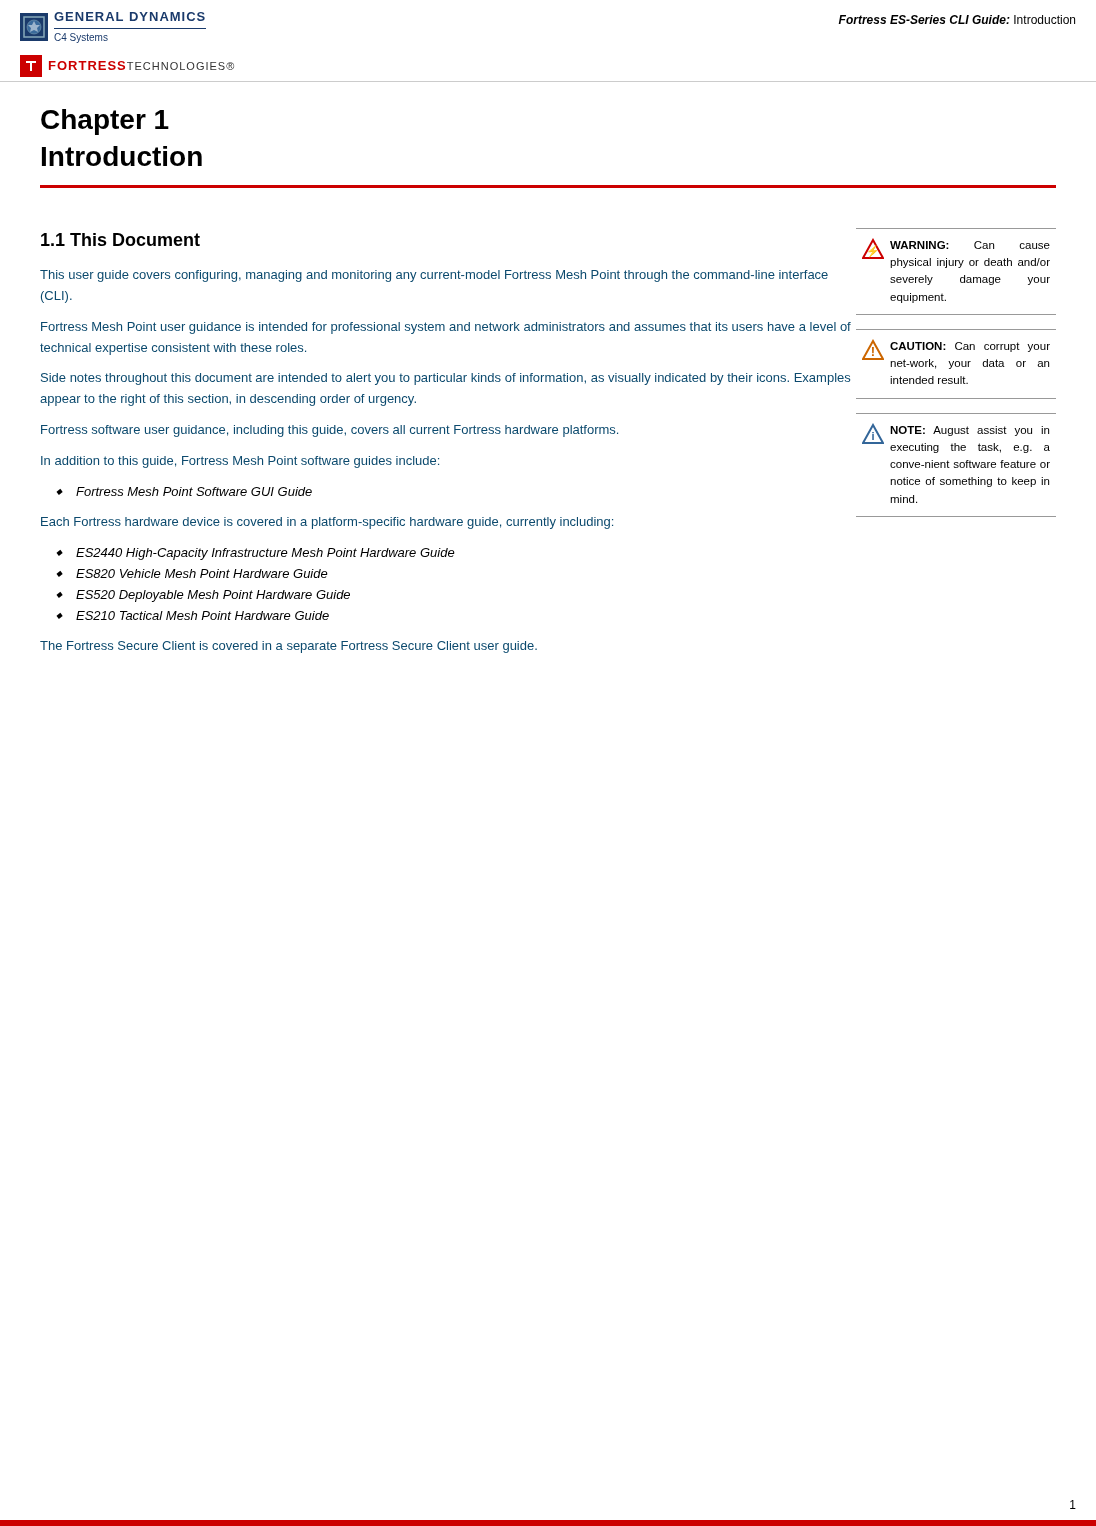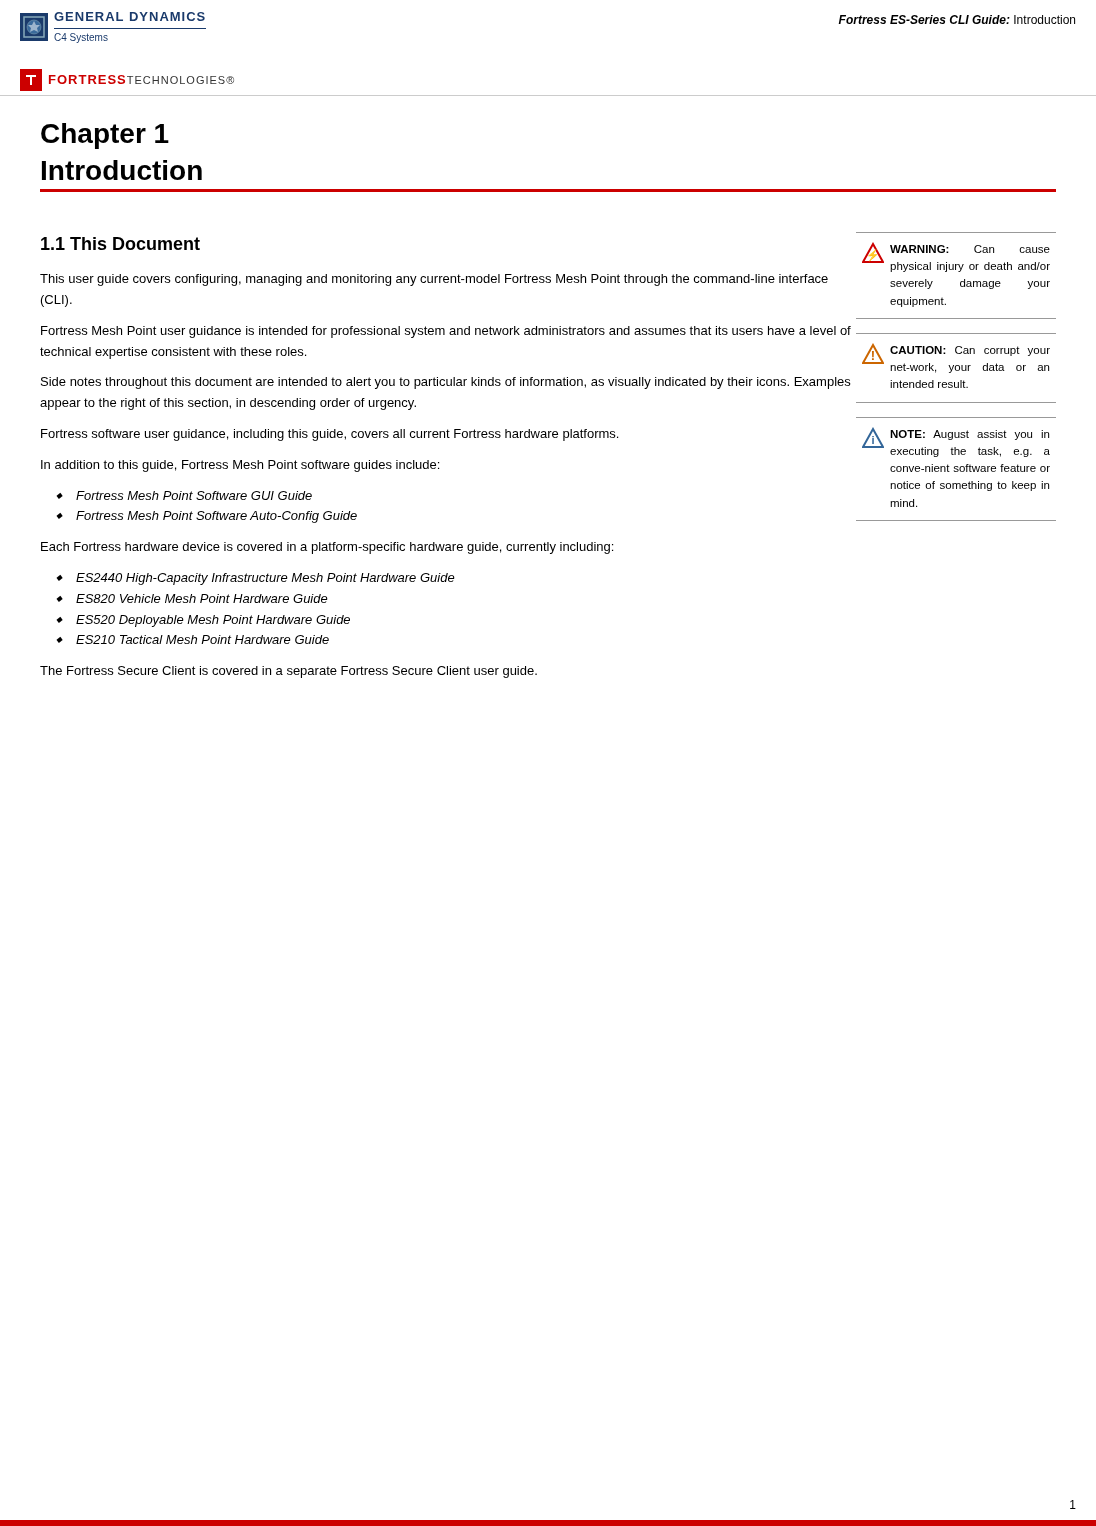--- a/index.html
+++ b/index.html
@@ -54,21 +54,21 @@
     }
     .gd-divider {
       border: none;
       border-top: 1px solid #1a3a6b;
       margin: 2px 0;
     }
     .fortress-logo {
       display: flex;
       align-items: center;
       gap: 6px;
-      margin-top: 20px;
+      margin-top: 6px;
     }
     .fortress-icon {
       width: 22px;
       height: 22px;
       background: #cc0000;
       display: flex;
       align-items: center;
       justify-content: center;
     }
     .fortress-logo-text {
@@ -95,21 +95,21 @@
     .main-content {
       padding: 20px 40px 40px 40px;
     }
 
     
     .chapter-title {
       font-size: 28px;
       font-weight: bold;
       color: #000;
       border-bottom: 3px solid #cc0000;
-      padding-bottom: 0;
+      padding-bottom: 10px;
       margin-bottom: 40px;
       line-height: 1.3;
     }
 
     
     .section-row {
       display: flex;
       margin-bottom: 30px;
     }
     .section-main {
@@ -131,21 +131,21 @@
       font-size: 16px;
       font-weight: bold;
       margin-bottom: 10px;
       color: #000;
     }
 
     .body-text {
       font-size: 13px;
       line-height: 1.6;
       margin-bottom: 10px;
-      color: #000000;
+      color: #0c4a6e;
     }
 
     
     .bullet-list {
       list-style: none;
       margin: 8px 0 10px 20px;
     }
     .bullet-list li {
       font-size: 13px;
       font-style: italic;
@@ -267,21 +267,20 @@
       <div class="section-heading">1.1    This Document</div>
       <p class="body-text">This user guide covers configuring, managing and monitoring any current-model Fortress Mesh Point through the command-line interface (CLI).</p>
       <p class="body-text">Fortress Mesh Point user guidance is intended for professional system and network administrators and assumes that its users have a level of technical expertise consistent with these roles.</p>
       <p class="body-text">Side notes throughout this document are intended to alert you to particular kinds of information, as visually indicated by their icons. Examples appear to the right of this section, in descending order of urgency.</p>
 
       <p class="body-text">Fortress software user guidance, including this guide, covers all current Fortress hardware platforms.</p>
       <p class="body-text">In addition to this guide, Fortress Mesh Point software guides include:</p>
 
       <ul class="bullet-list">
         <li>Fortress Mesh Point Software GUI Guide</li>
-        <li>Fortress Mesh Point Software Auto-Config Guide</li>
       </ul>
 
       <p class="body-text">Each Fortress hardware device is covered in a platform-specific hardware guide, currently including:</p>
 
       <ul class="bullet-list">
         <li><em>ES2440 High-Capacity Infrastructure Mesh Point Hardware Guide</em></li>
         <li><em>ES820 Vehicle Mesh Point Hardware Guide</em></li>
         <li><em>ES520 Deployable Mesh Point Hardware Guide</em></li>
         <li><em>ES210 Tactical Mesh Point Hardware Guide</em></li>
       </ul>

